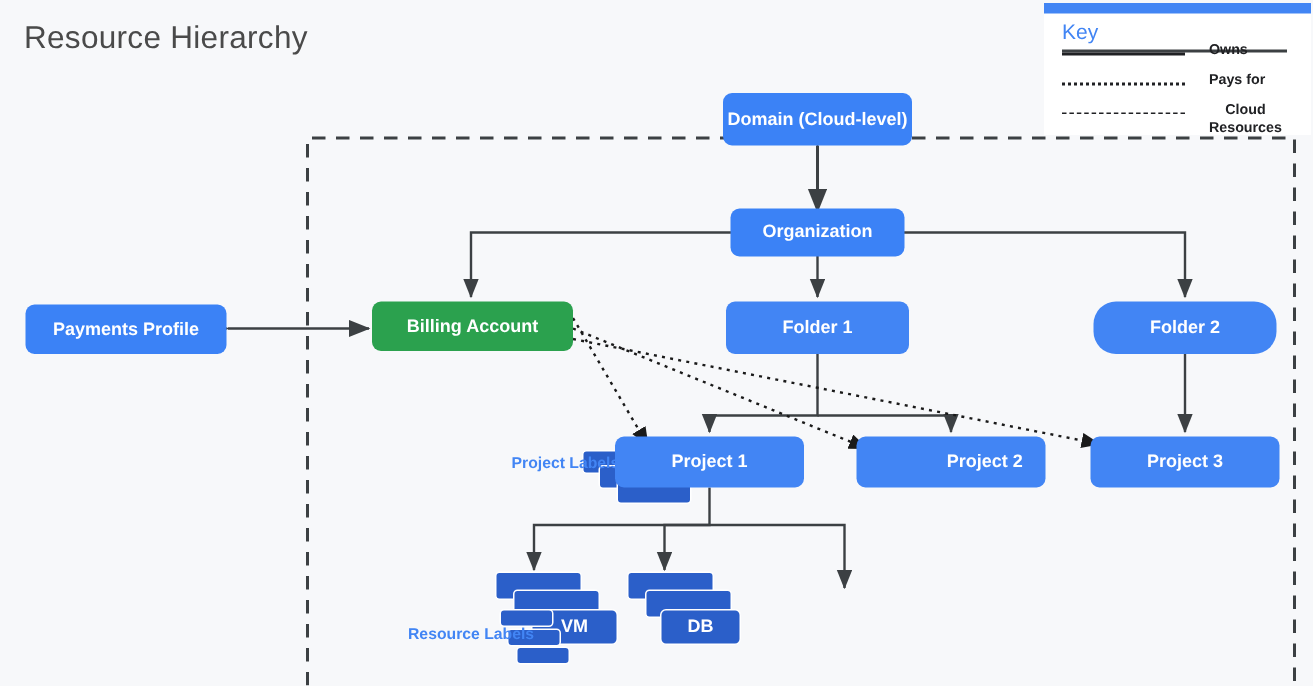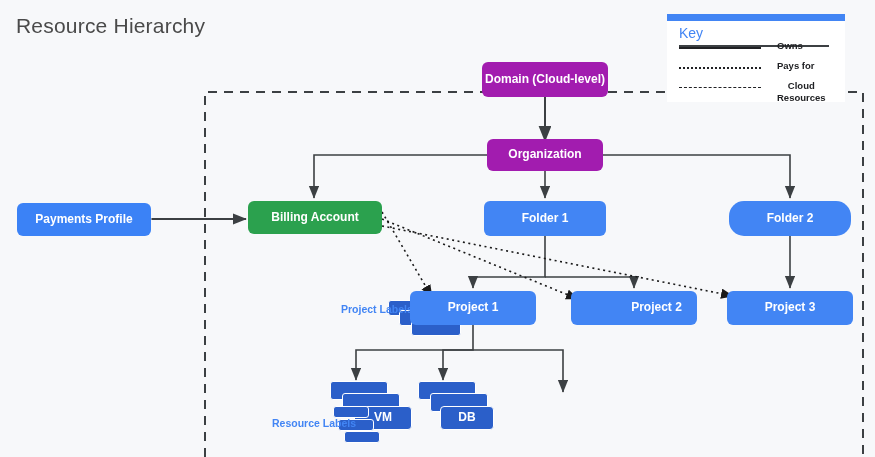--- a/index.html
+++ b/index.html
@@ -23,21 +23,21 @@
   .node{
     position:absolute;
     display:flex;align-items:center;justify-content:center;
     color:#fff;font-weight:bold;font-size:12px;
     border-radius:6px;
     text-align:center;
     line-height:1.15;
     box-sizing:border-box;
     white-space:nowrap;
   }
-  .node.red{background:#a21caf;}
+  .node.red{background:#3b82f6;}
   .node.green{background:#2ba14e;}
   .node.amber{background:#3b82f6;}
   .node.blue{background:#4285f4;}
   .node.darkblue{background:#2b5fc9;border:1.5px solid #ffffff;border-radius:4px;}
 
   
   .stack-card{
     position:absolute;
     background:#2b5fc9;
     border:1.5px solid #ffffff;
@@ -48,24 +48,23 @@
   .sidelabel{
     position:absolute;
     color:#4285f4;
     font-weight:bold;font-size:10.5px;
     line-height:1.35;
     white-space:nowrap;
   }
 
   
   .legend{
-    position:absolute;left:667px;top:2px;width:178px;height:88px;
+    position:absolute;left:696px;top:2px;width:178px;height:88px;
     background:#ffffff;
     box-sizing:border-box;
-    margin-top:12px;
   }
   .legend-topbar{
     position:absolute;left:0;top:0;width:178px;height:7px;background:#4285f4;
   }
   .legend-title{
     position:absolute;left:12px;top:11px;
     color:#4285f4;font-size:14px;
   }
   .legend-title-rule{
     position:absolute;left:12px;top:31px;width:150px;height:2px;background:#3c4043;

